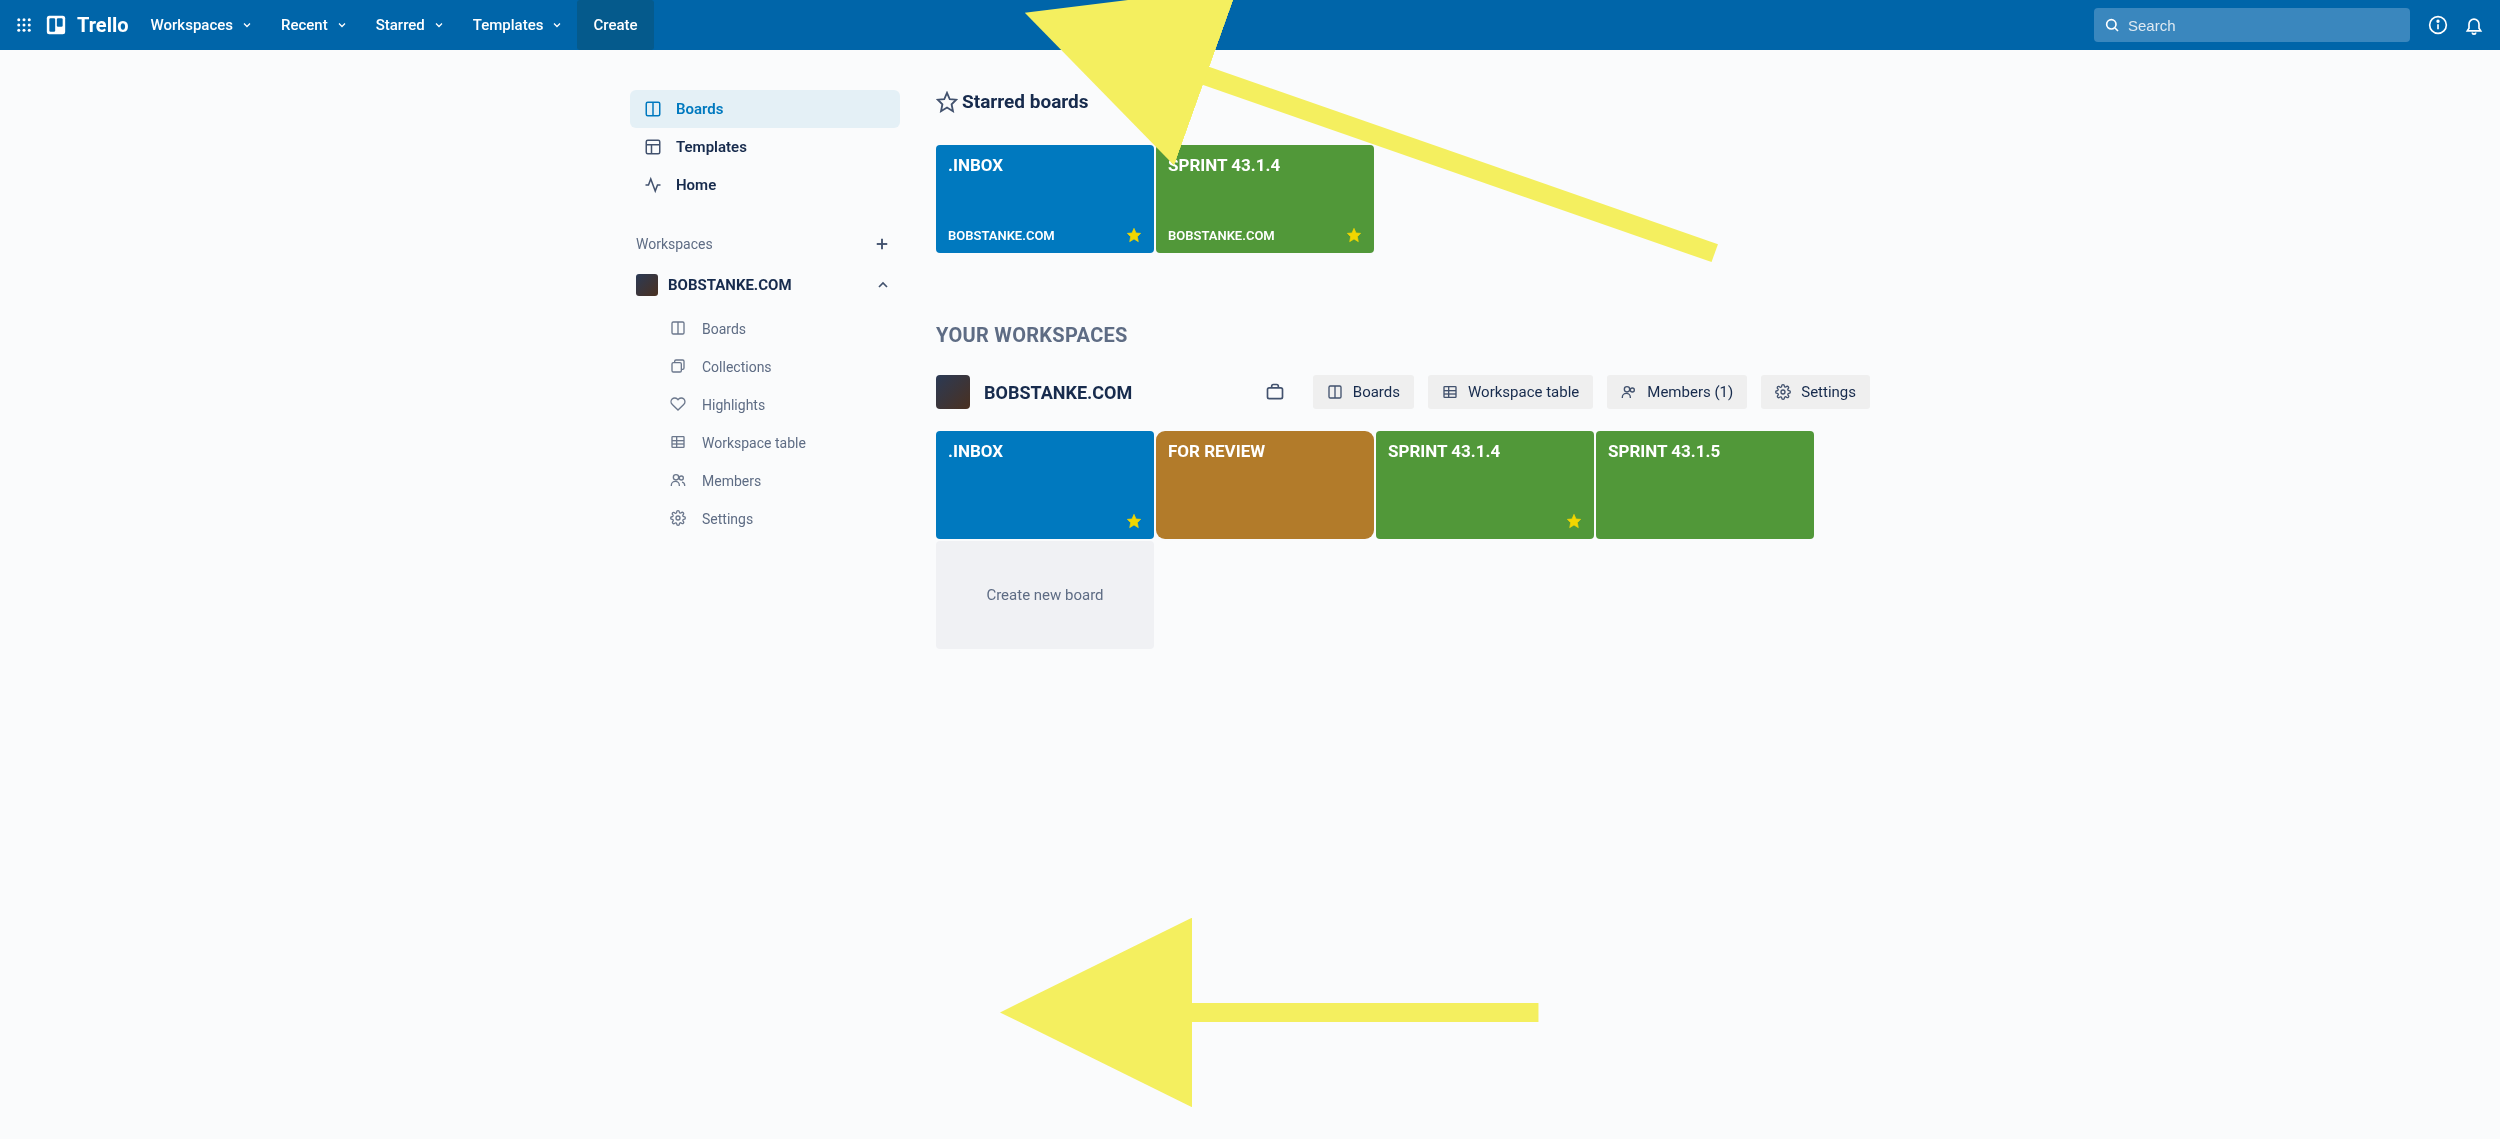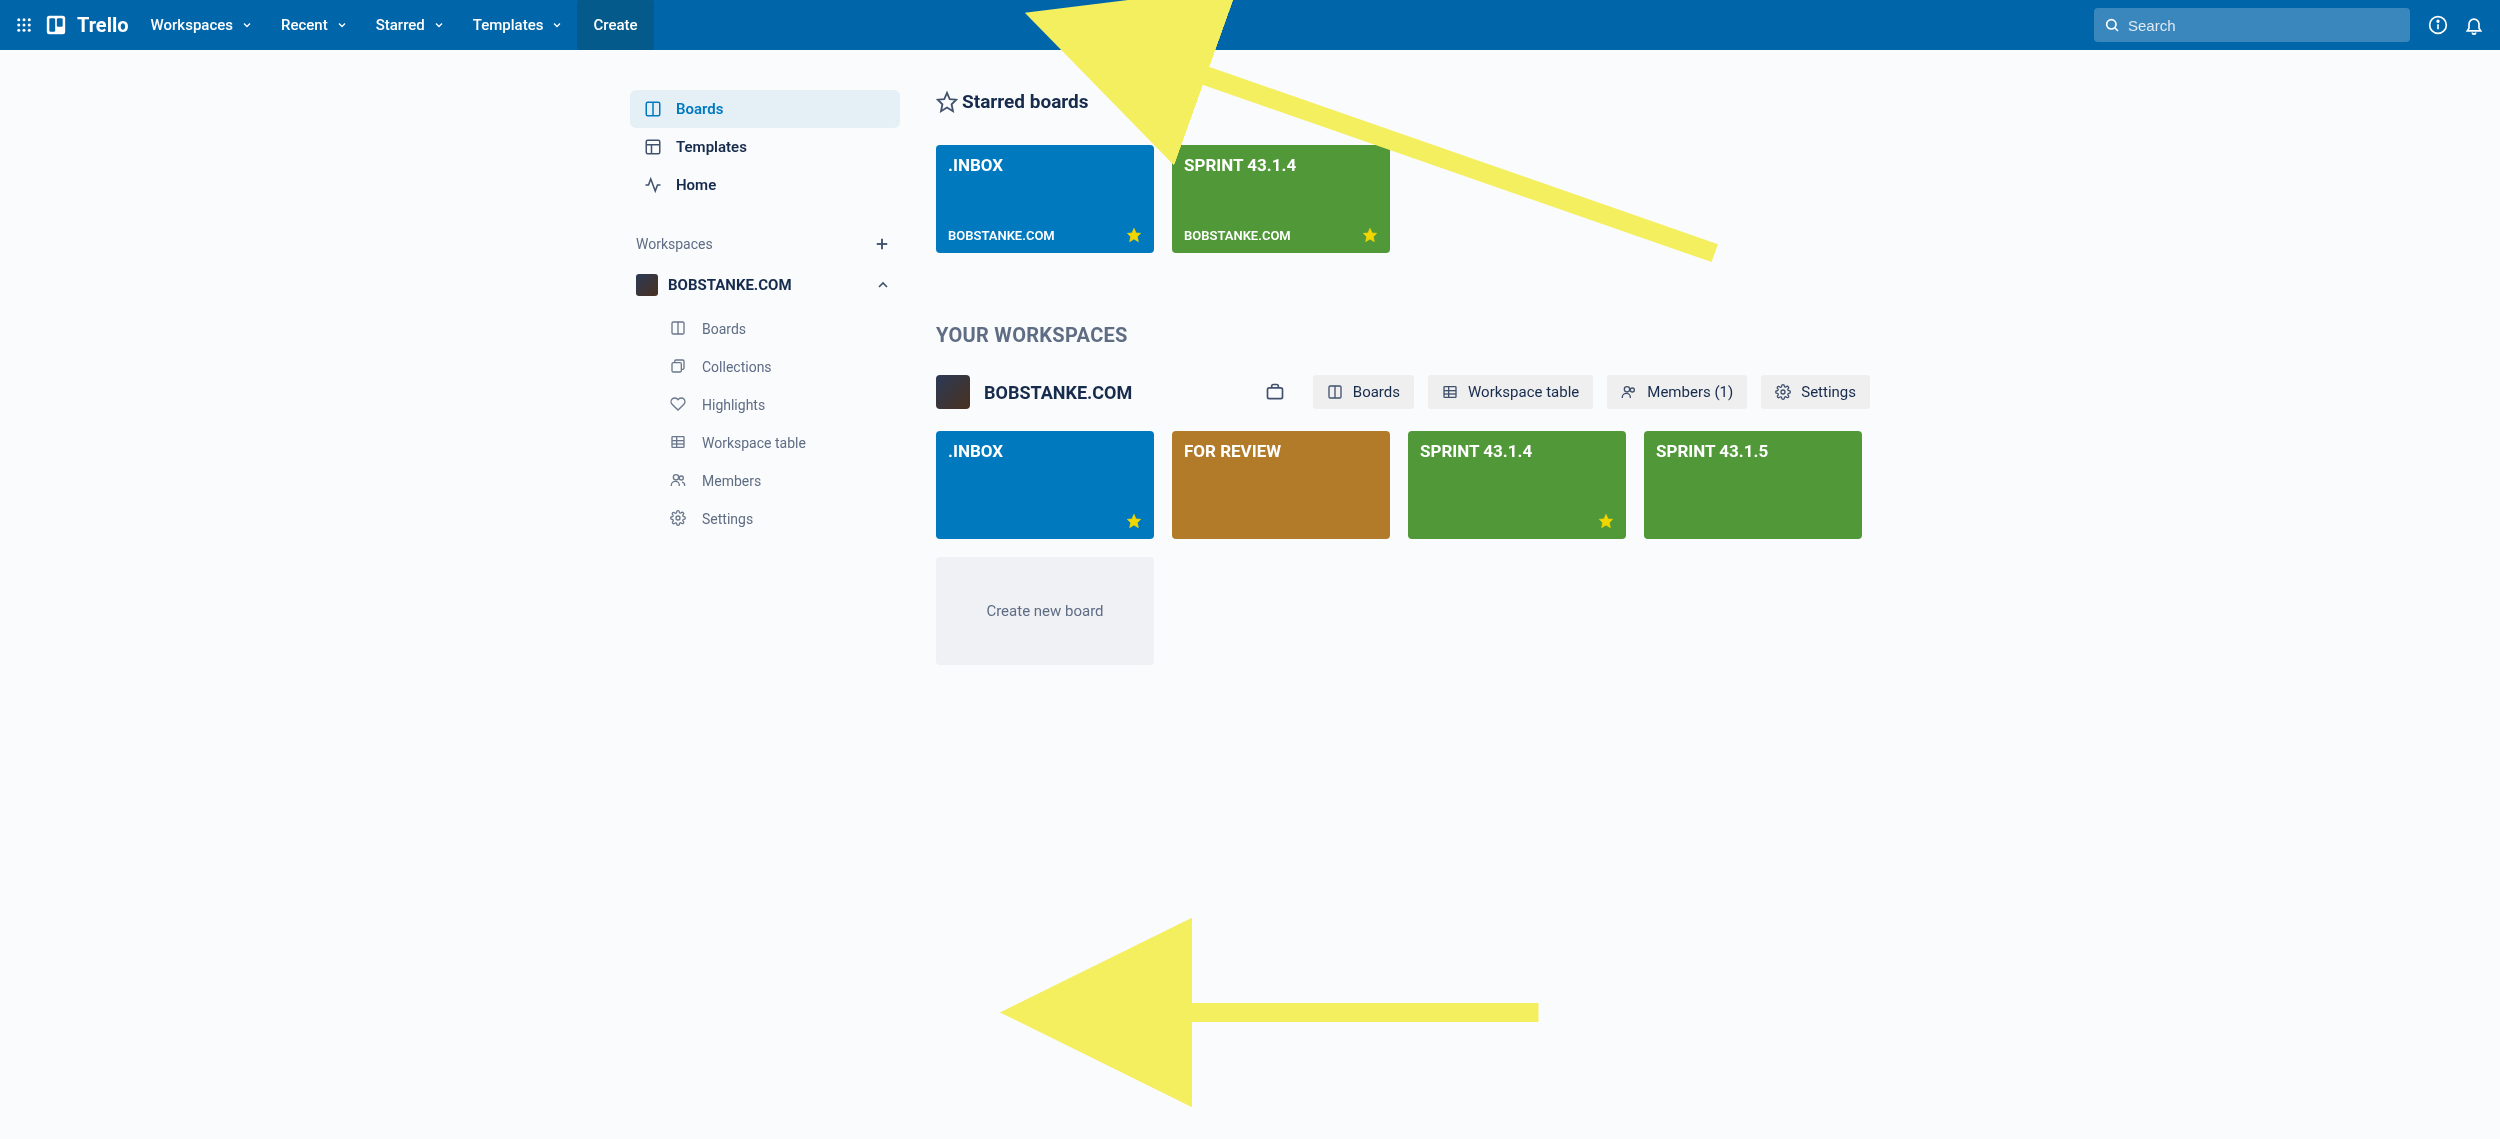--- a/index.html
+++ b/index.html
@@ -54,28 +54,28 @@
     .ws-sublist{ list-style:none; margin-top:6px;}
     .ws-sublist li{ display:flex; align-items:center; gap:14px; padding:10px 6px 10px 40px; color:var(--text-muted); font-size:14px; cursor:pointer; border-radius:4px;}
     .sub-icon{ width:18px; height:18px; color:#6b778c;}
 
     
     .main{ flex:1 1 auto;}
     .section-title{ display:flex; align-items:center; gap:4px; margin-bottom:32px;}
     .section-title h2{ font-size:19px; font-weight:700; color:#172b4d;}
     .star-outline{ width:22px; height:22px; color:#42526e;}
 
-    .card-row{ display:flex; gap:18px; flex-wrap:wrap; margin-bottom:70px;}
+    .card-row{ display:flex; gap:2px; flex-wrap:wrap; margin-bottom:70px;}
     .board-card{ width:218px; height:108px; border-radius:4px; padding:10px 12px; position:relative; color:#fff; cursor:pointer; display:flex; flex-direction:column; justify-content:flex-start;}
     .board-title{ font-size:17px; font-weight:700;}
     .board-footer{ position:absolute; bottom:10px; left:12px; right:12px; display:flex; justify-content:space-between; align-items:center; font-size:13px; font-weight:600;}
     .board-star{ width:16px; height:16px;}
     .c-blue{ background:var(--blue);}
     .c-green{ background:var(--green);}
-    .c-orange{ background:var(--orange);}
+    .c-orange{ background:var(--orange);border-radius:9px;}
 
     .ws-heading{ font-weight:700; font-size:20px; color:var(--text-muted); margin-bottom:28px; letter-spacing:0.3px;}
 
     .ws-bar{ display:flex; align-items:center; margin-bottom:22px; gap:14px;}
     .ws-bar .ws-bar-avatar{ width:34px; height:34px; border-radius:4px; background:linear-gradient(135deg,#2b3a55,#4a3020);}
     .ws-bar-name{ font-size:18px; font-weight:700; flex:none;}
     .ws-bar-spacer{ flex:1 1 auto;}
     .suitcase-icon{ width:20px; height:20px; color:#42526e; margin-right:14px;}
     .ws-btn{ display:flex; align-items:center; gap:10px; background:var(--btn-grey); padding:8px 14px; border-radius:3px; font-size:15px; color:#172b4d; cursor:pointer;}
     .ws-btn-icon{ width:16px; height:16px; color:#42526e;}

